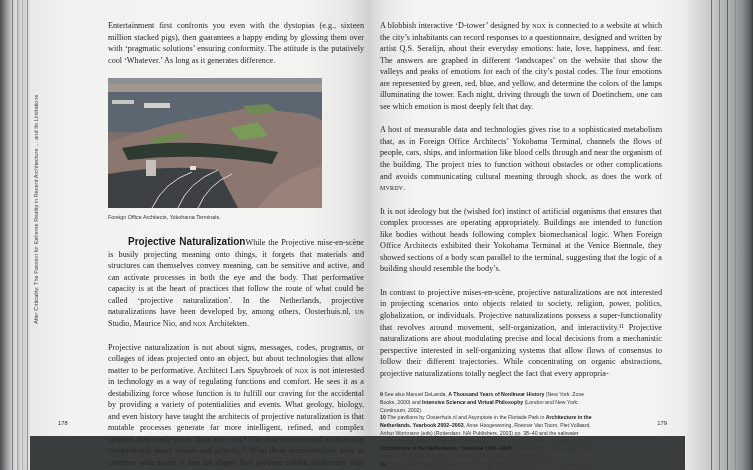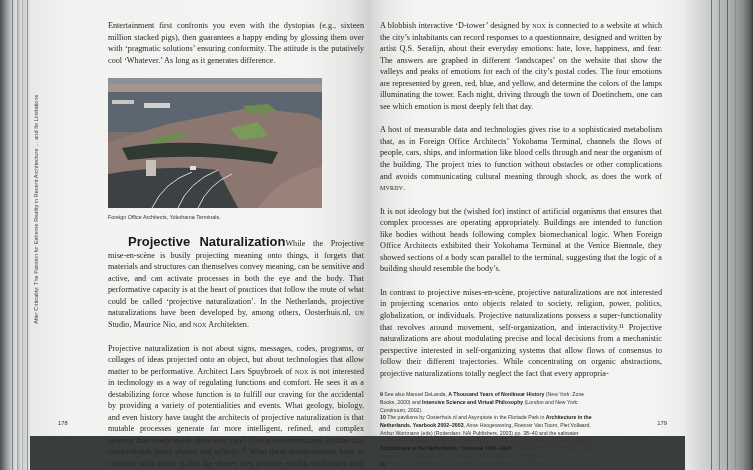--- a/index.html
+++ b/index.html
@@ -52,21 +52,21 @@
   .fig {
     margin: 0 0 6px 0; width: 214px; height: 130px; position: relative; overflow: hidden;
     background: #7d706b;
   }
   .fig svg { display: block; }
   .caption {
     font-family: "Liberation Sans", sans-serif; font-size: 5.4px; color: #333;
     margin: 0 0 16px 0;
   }
   .section-head {
-    font-family: "Liberation Sans", sans-serif; font-weight: bold; font-size: 13px;
+    font-family: "Liberation Sans", sans-serif; font-weight: bold; font-size: 10px;
     color: #1c1a19;  padding-left: 20px;
   }
   .notes {
     font-family: "Liberation Sans", sans-serif; font-size: 5.2px; line-height: 7.7px;
     color: #3a3634; width: 215px; margin-top: 12px;
   }
   .notes p { margin: 0; }
   .notes b { color: #1f1c1b; }
   .folio {
     position: absolute; bottom: 10px; font-family: "Liberation Sans", sans-serif;

